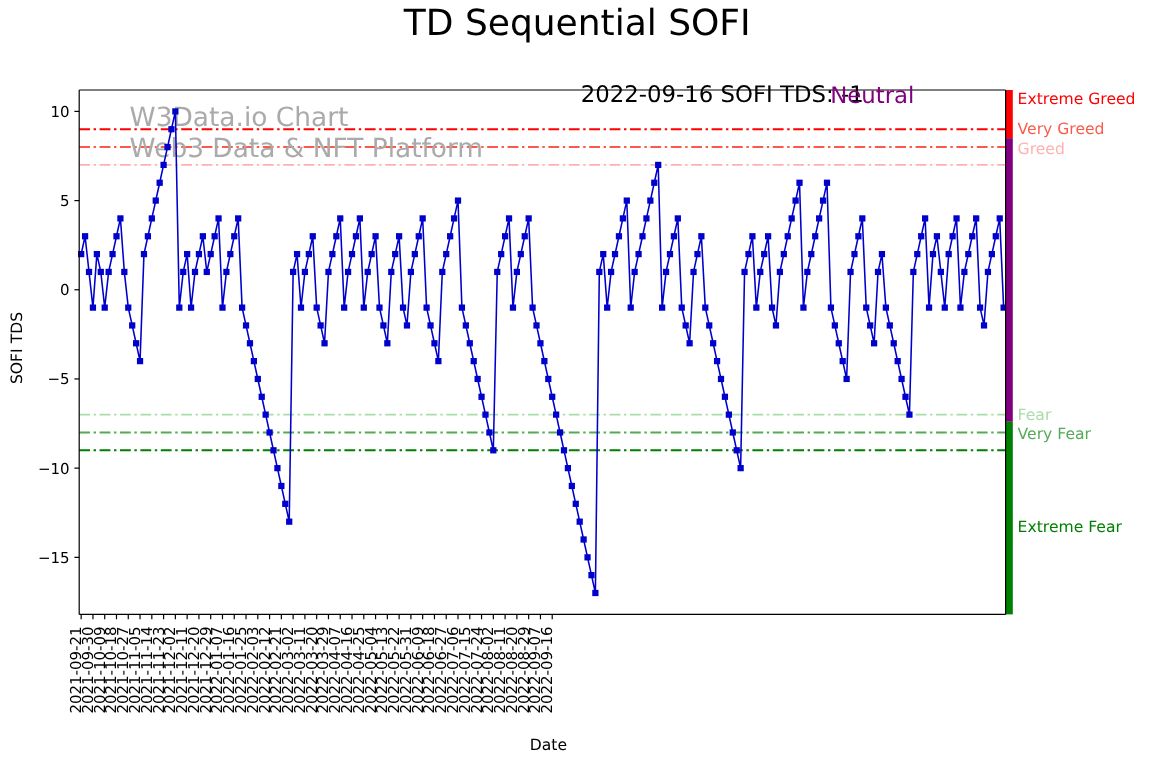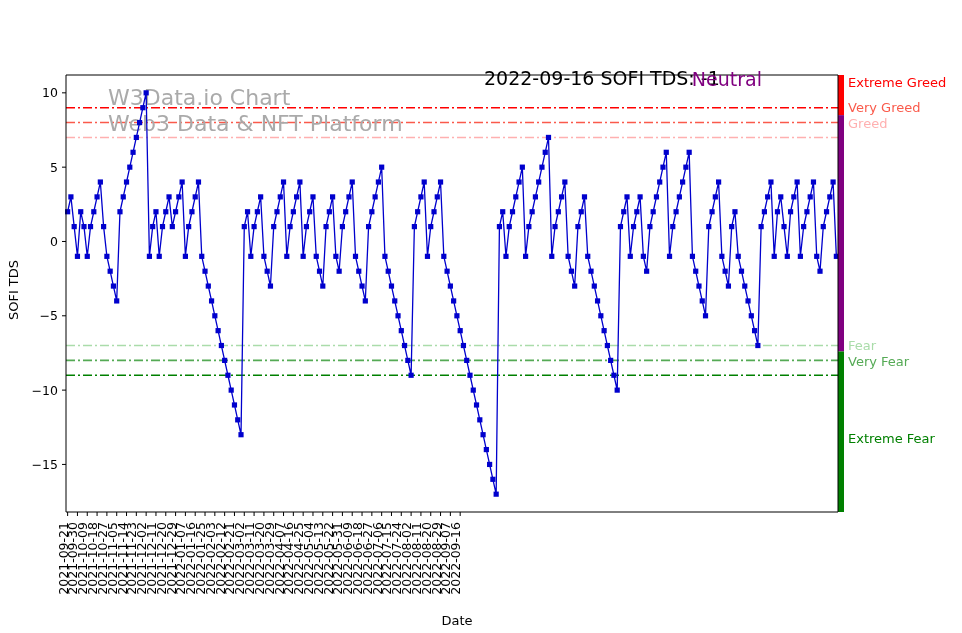--- a/index.html
+++ b/index.html
@@ -15,20 +15,21 @@
   .axis-label{font-size:13px;fill:#000;font-family:"DejaVu Sans","Liberation Sans",sans-serif;}
   .zone-label{font-size:13px;font-family:"DejaVu Sans","Liberation Sans",sans-serif;}
   .annot{font-size:19px;font-family:"DejaVu Sans","Liberation Sans",sans-serif;}
   .wm{font-size:22px;fill:#aaaaaa;font-family:"DejaVu Sans","Liberation Sans",sans-serif;}
 </style>
 </head>
 <body>
 
 <div id="root">
 
+  <div id="chart-title">TD Sequential SOFI</div>
 
   <svg id="plot" width="962" height="633">
     <g id="zone-lines">
         <line x1="66" x2="838" y1="107.70068027210885" y2="107.70068027210885" stroke="#ff0000" stroke-width="1.6" stroke-dasharray="9,3,2,3"></line>
         <line x1="66" x2="838" y1="122.56462585034012" y2="122.56462585034012" stroke="#fa5a4b" stroke-width="1.6" stroke-dasharray="9,3,2,3"></line>
         <line x1="66" x2="838" y1="137.4285714285714" y2="137.4285714285714" stroke="#ffb0b0" stroke-width="1.6" stroke-dasharray="9,3,2,3"></line>
         <line x1="66" x2="838" y1="345.5238095238095" y2="345.5238095238095" stroke="#aadcaa" stroke-width="1.6" stroke-dasharray="9,3,2,3"></line>
         <line x1="66" x2="838" y1="360.38775510204084" y2="360.38775510204084" stroke="#55aa55" stroke-width="1.6" stroke-dasharray="9,3,2,3"></line>
         <line x1="66" x2="838" y1="375.2517006802721" y2="375.2517006802721" stroke="#008000" stroke-width="1.6" stroke-dasharray="9,3,2,3"></line>
       </g>

